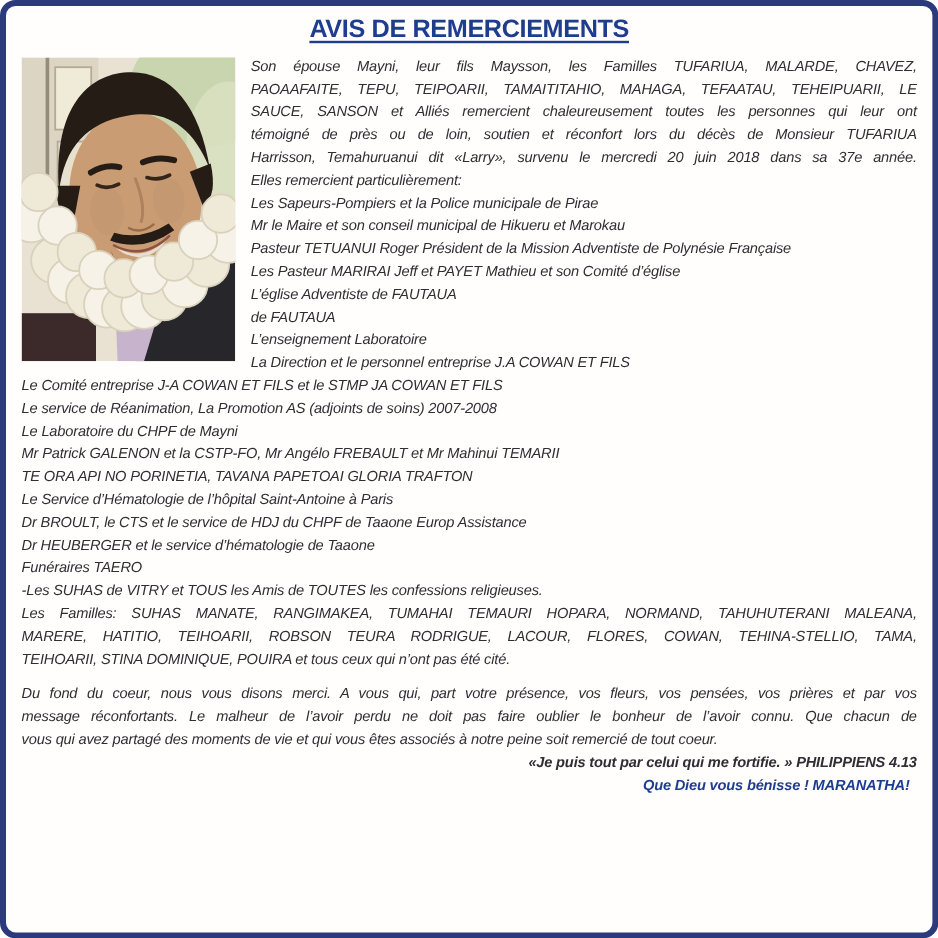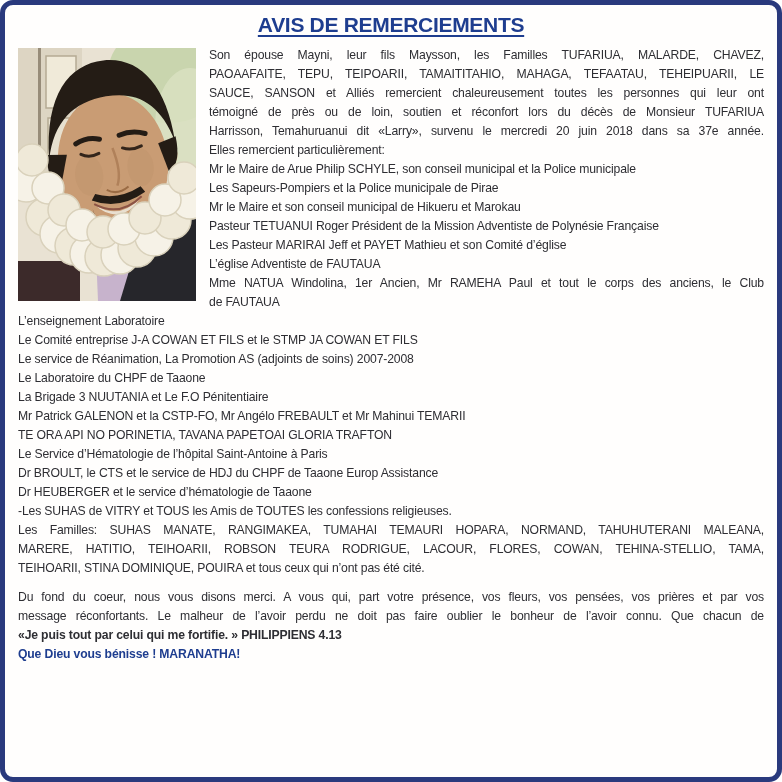--- a/index.html
+++ b/index.html
@@ -32,28 +32,28 @@
     line-height:19px;
     letter-spacing:-0.15px;
     color:var(--body_text,#2e2e33);
   }
   .photo{
     float:left;
     width:178px;height:253px;
     margin:2px 13px 5px 0;
   }
   .photo svg{display:block;width:178px;height:253px;}
-  .ln{min-height:19px;}
+  .ln{min-height:19px;font-style:italic;}
   .j{text-align:justify;text-align-last:justify;}
   .spacer{height:10px;clear:none;}
-  .quote{font-weight:700;}
+  .quote{font-weight:700;text-align:right;}
   .blessing{
     font-weight:700;
     color:var(--title_navy,#1e3d8f);
-    text-align:left;
+    text-align:right;
     padding-right:6px;
   }
 </style>
 </head>
 <body>
 
 <div class="page">
   <div class="title-wrap">
     <h1 class="title">AVIS DE REMERCIEMENTS</h1>
   </div>
@@ -129,47 +129,47 @@
         </g>
       </svg>
     </div>
 
     <div class="ln j">Son épouse Mayni, leur fils Maysson, les Familles TUFARIUA, MALARDE, CHAVEZ,</div>
     <div class="ln j">PAOAAFAITE, TEPU, TEIPOARII, TAMAITITAHIO, MAHAGA, TEFAATAU, TEHEIPUARII, LE</div>
     <div class="ln j">SAUCE, SANSON et Alliés remercient chaleureusement toutes les personnes qui leur ont</div>
     <div class="ln j">témoigné de près ou de loin, soutien et réconfort lors du décès de Monsieur TUFARIUA</div>
     <div class="ln j">Harrisson, Temahuruanui dit «Larry», survenu le mercredi 20 juin 2018 dans sa 37e année.</div>
     <div class="ln">Elles remercient particulièrement:</div>
-    <div class="ln">Mr le Maire de Arue Philip SCHYLE, son conseil municipal et la Police municipale</div>
     <div class="ln">Les Sapeurs-Pompiers et la Police municipale de Pirae</div>
     <div class="ln">Mr le Maire et son conseil municipal de Hikueru et Marokau</div>
     <div class="ln">Pasteur TETUANUI Roger Président de la Mission Adventiste de Polynésie Française</div>
     <div class="ln">Les Pasteur MARIRAI Jeff et PAYET Mathieu et son Comité d’église</div>
     <div class="ln">L’église Adventiste de FAUTAUA</div>
-    <div class="ln j">Mme NATUA Windolina, 1er Ancien, Mr RAMEHA Paul et tout le corps des anciens, le Club</div>
 
     <div class="ln">de FAUTAUA</div>
     <div class="ln">L’enseignement Laboratoire</div>
+    <div class="ln">La Direction et le personnel entreprise J.A COWAN ET FILS</div>
     <div class="ln">Le Comité entreprise J-A COWAN ET FILS et le STMP JA COWAN ET FILS</div>
     <div class="ln">Le service de Réanimation, La Promotion AS (adjoints de soins) 2007-2008</div>
-    <div class="ln">Le Laboratoire du CHPF de Taaone</div>
-    <div class="ln">La Brigade 3 NUUTANIA et Le F.O Pénitentiaire</div>
+    <div class="ln">Le Laboratoire du CHPF de Mayni</div>
     <div class="ln">Mr Patrick GALENON et la CSTP-FO, Mr Angélo FREBAULT et Mr Mahinui TEMARII</div>
     <div class="ln">TE ORA API NO PORINETIA, TAVANA PAPETOAI GLORIA TRAFTON</div>
     <div class="ln">Le Service d’Hématologie de l’hôpital Saint-Antoine à Paris</div>
     <div class="ln">Dr BROULT, le CTS et le service de HDJ du CHPF de Taaone Europ Assistance</div>
     <div class="ln">Dr HEUBERGER et le service d’hématologie de Taaone</div>
+    <div class="ln">Funéraires TAERO</div>
     <div class="ln">-Les SUHAS de VITRY et TOUS les Amis de TOUTES les confessions religieuses.</div>
 
     <div class="ln j">Les Familles: SUHAS MANATE, RANGIMAKEA, TUMAHAI TEMAURI HOPARA, NORMAND, TAHUHUTERANI MALEANA,</div>
     <div class="ln j">MARERE, HATITIO, TEIHOARII, ROBSON TEURA RODRIGUE, LACOUR, FLORES, COWAN, TEHINA-STELLIO, TAMA,</div>
     <div class="ln">TEIHOARII, STINA DOMINIQUE, POUIRA et tous ceux qui n’ont pas été cité.</div>
 
     <div class="spacer"></div>
 
     <div class="ln j">Du fond du coeur, nous vous disons merci. A vous qui, part votre présence, vos fleurs, vos pensées, vos prières et par vos</div>
     <div class="ln j">message réconfortants. Le malheur de l’avoir perdu ne doit pas faire oublier le bonheur de l’avoir connu. Que chacun de</div>
+    <div class="ln">vous qui avez partagé des moments de vie et qui vous êtes associés à notre peine soit remercié de tout coeur.</div>
 
     <div class="ln quote">«Je puis tout par celui qui me fortifie. » PHILIPPIENS 4.13</div>
     <div class="ln blessing">Que Dieu vous bénisse ! MARANATHA!</div>
 
   </div>
 </div>
 
 </body></html>

